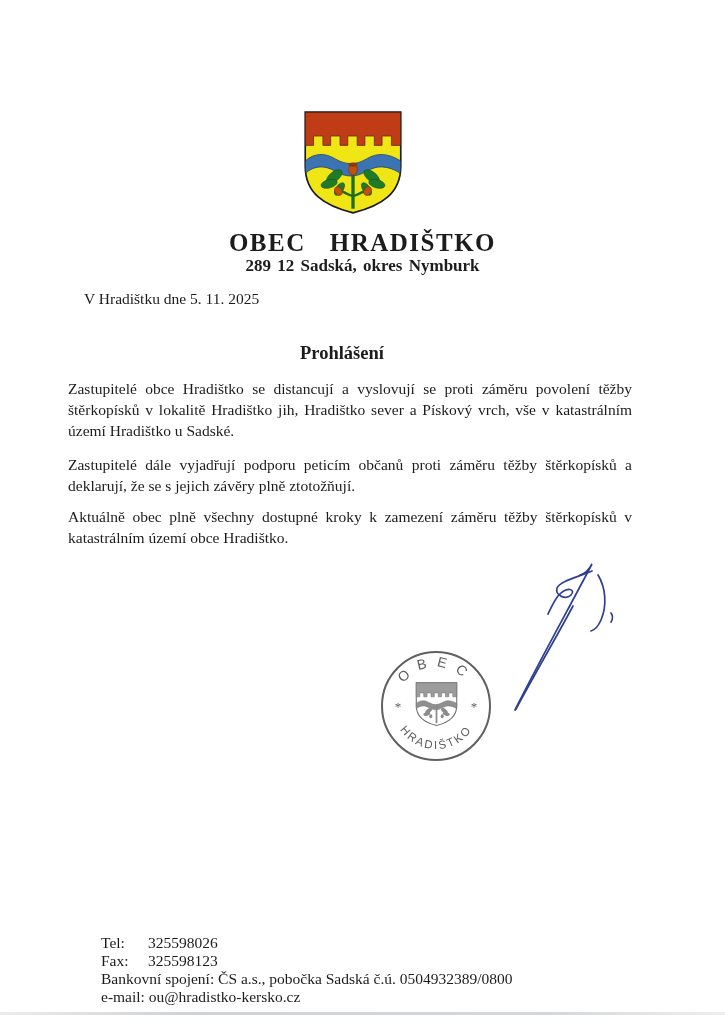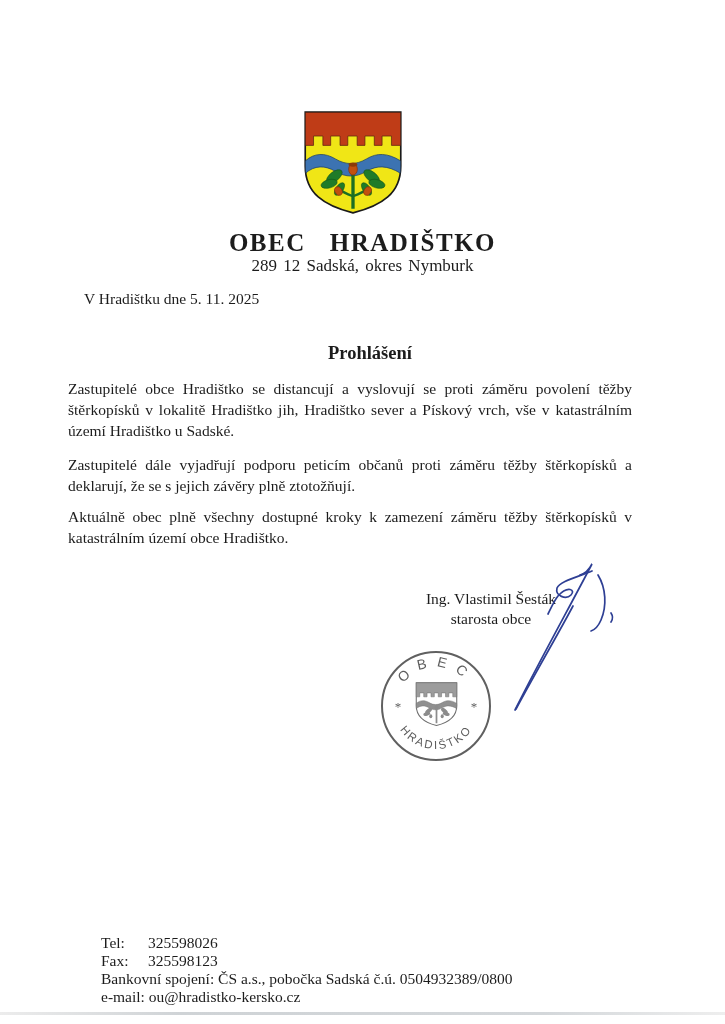--- a/index.html
+++ b/index.html
@@ -15,28 +15,28 @@
   .abs{position:absolute;}
   .org-name{
     top:229px;left:0;width:725px;
     text-align:center;
     font-size:25px;font-weight:bold;
     letter-spacing:1.5px;word-spacing:0.65em;
   }
   .org-address{
     top:256px;left:0;width:725px;
     text-align:center;
-    font-size:17px;word-spacing:0.12em;
+    font-size:17px;word-spacing:0.12em;font-weight:bold;
   }
   .dateline{
     top:290px;left:84px;width:553px;
     font-size:15.5px;
   }
   .doc-title{
-    top:343px;left:100px;width:540px;
+    top:343px;left:72px;width:540px;
     text-align:center;
     font-size:18.5px;font-weight:bold;
   }
   .para{
     left:68px;width:564px;
     font-size:15.5px;line-height:21px;
     text-align:justify;
     margin:0;
   }
   .para-1{top:378px;}
@@ -95,24 +95,20 @@
   <div class="abs org-address">289 12 Sadská, okres Nymburk</div>
 
   <div class="abs dateline">V Hradištku dne 5. 11. 2025</div>
 
   <div class="abs doc-title">Prohlášení</div>
 
   <p class="abs para para-1">Zastupitelé obce Hradištko se distancují a vyslovují se proti záměru povolení těžby štěrkopísků v lokalitě Hradištko jih, Hradištko sever a Pískový vrch, vše v katastrálním území Hradištko u Sadské.</p>
   <p class="abs para para-2">Zastupitelé dále vyjadřují podporu peticím občanů proti záměru těžby štěrkopísků a deklarují, že se s jejich závěry plně ztotožňují.</p>
   <p class="abs para para-3">Aktuálně obec plně všechny dostupné kroky k zamezení záměru těžby štěrkopísků v katastrálním území obce Hradištko.</p>
 
-  <div class="abs sig-block">
-    <div>Ing. Vlastimil Šesták</div>
-    <div>starosta obce</div>
-  </div>
 
   <svg class="abs sig-svg" width="140" height="180" viewBox="0 0 140 180">
     <g stroke="#2e3f94" stroke-width="1.7" fill="none" stroke-linecap="round">
       <path d="M20,162 C44,114 74,60 97,16 C94,22 89,26 85,27"></path>
       <path d="M21,161 C42,122 62,88 78,58"></path>
       <path d="M97,23 C83,29 65,33 62,40 C60,48 71,52 76,47 C81,42 73,37 63,48 C59,53 56,60 53,66"></path>
       <path d="M103,27 C111,40 112,58 106,72 C103,79 99,82 96,83"></path>
       <path d="M116,65 C118,68 118,71 116,74"></path>
     </g>
   </svg>

